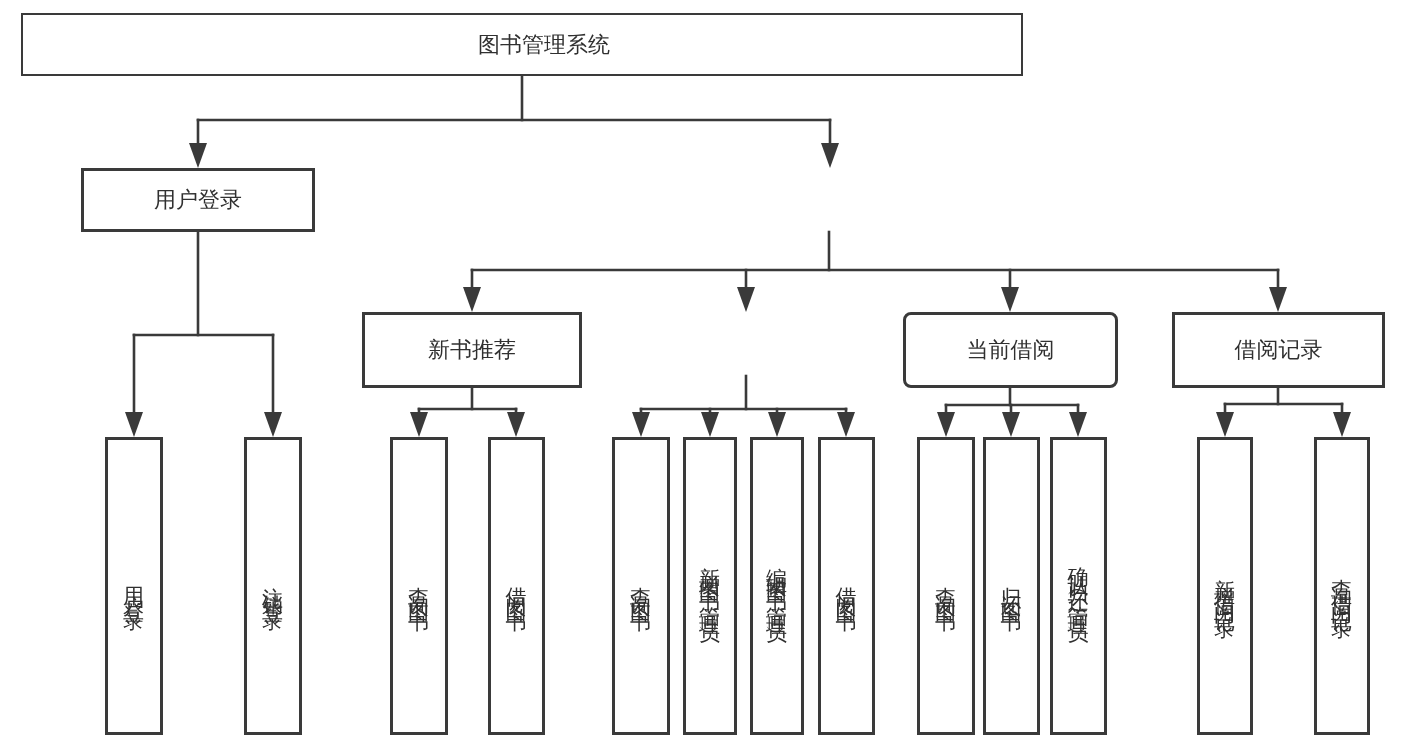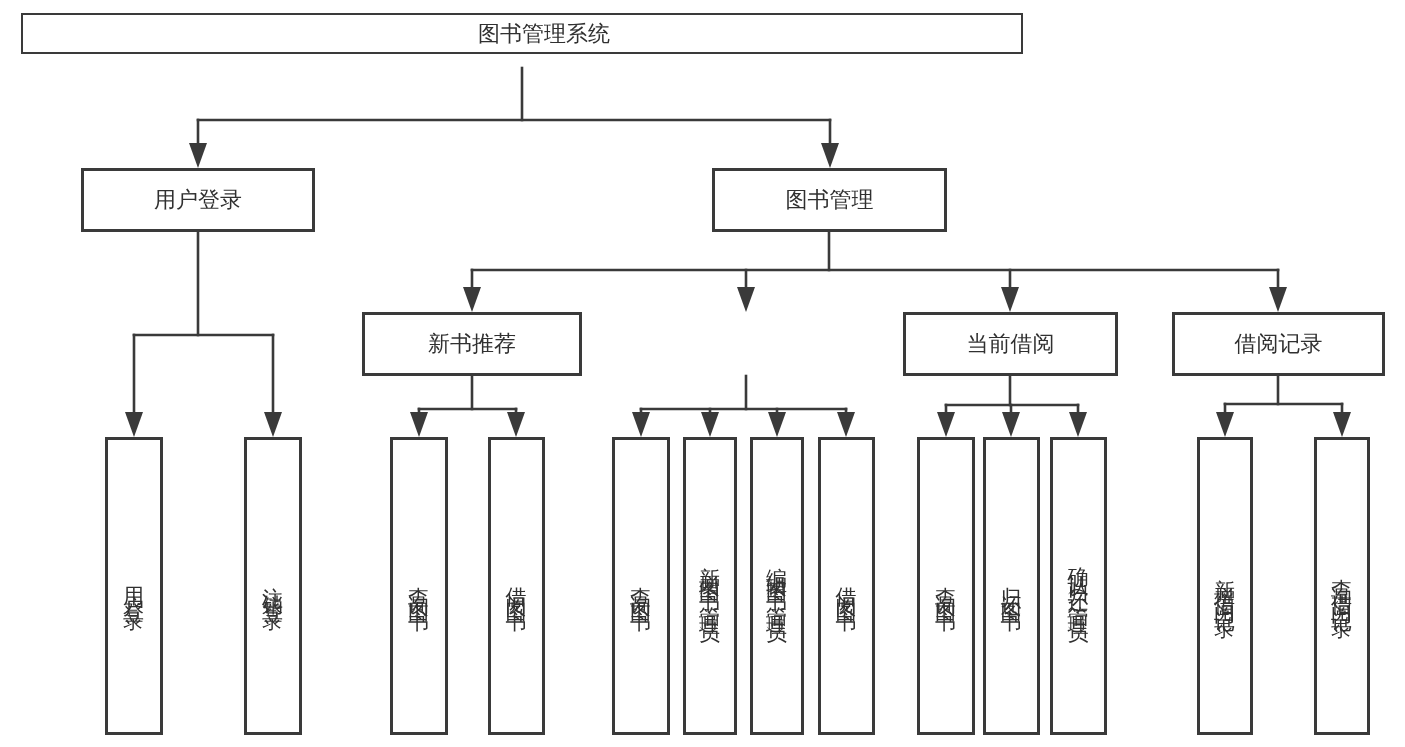--- a/index.html
+++ b/index.html
@@ -28,29 +28,29 @@
     line-height:1;
     white-space:nowrap;
   }
   .vtext{
     writing-mode:vertical-rl;
     text-orientation:mixed;
     letter-spacing:8px;
     font-size:21px;
   }
   
-  .root{left:21px;top:13px;width:1002px;height:41px;border-width:2.5px;padding-left:44px;}
+  .root{left:21px;top:13px;width:1002px;height:63px;border-width:2.5px;padding-left:44px;}
   
   .user-login{left:81px;top:168px;width:234px;height:64px;}
   .book-management{left:712px;top:168px;width:235px;height:64px;}
   
-  .l3{top:312px;height:64px;}
+  .l3{top:312px;height:76px;}
   .new-book-rec{left:362px;width:220px;}
   .book-borrow{left:638px;width:217px;}
-  .current-borrow{left:903px;width:215px;}
+  .current-borrow{left:903px;width:215px;border-radius:8px;}
   .borrow-records{left:1172px;width:213px;}
   
   .leaf{top:437px;height:298px;}
   .u1{left:105px;width:58px;}
   .u2{left:244px;width:58px;}
   .n1{left:390px;width:58px;}
   .n2{left:488px;width:57px;}
   .b1{left:612px;width:58px;}
   .b2{left:683px;width:54px;}
   .b3{left:750px;width:54px;}
@@ -140,21 +140,20 @@
         <line x1="1225" y1="404" x2="1225" y2="418" stroke="var(--line)" stroke-width="2.6" stroke-linecap="square"></line>
         <polygon points="1216,412 1234,412 1225,437" fill="var(--line)"></polygon>
         <line x1="1342" y1="404" x2="1342" y2="418" stroke="var(--line)" stroke-width="2.6" stroke-linecap="square"></line>
         <polygon points="1333,412 1351,412 1342,437" fill="var(--line)"></polygon>
       </g>
     </svg>
 
   <div class="box root">图书管理系统</div>
 
   <div class="box user-login">用户登录</div>
-  <div class="box book-management">图书管理</div>
 
   <div class="box l3 new-book-rec">新书推荐</div>
   <div class="box l3 current-borrow">当前借阅</div>
   <div class="box l3 borrow-records">借阅记录</div>
 
   <div class="box leaf vtext u1">用户登录</div>
   <div class="box leaf vtext u2">注销登录</div>
 
   <div class="box leaf vtext n1">查询图书</div>
   <div class="box leaf vtext n2">借阅图书</div>

